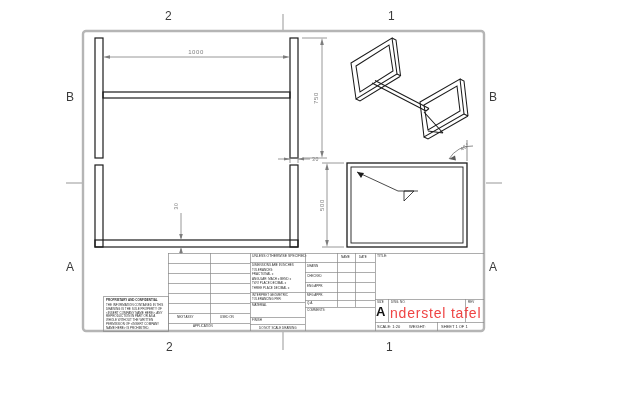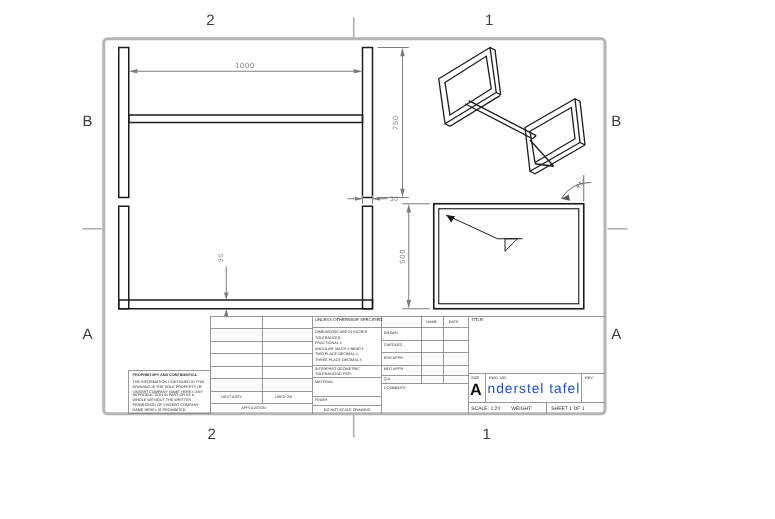--- a/index.html
+++ b/index.html
@@ -4,21 +4,21 @@
 <style>
   html,body{margin:0;padding:0;background:#ffffff;}
   .page{position:relative;width:620px;height:415px;background:#ffffff;overflow:hidden;
         font-family:"Liberation Sans", sans-serif;}
   .page svg{position:absolute;left:0;top:0;}
   .lbl{position:absolute;color:#3a3a3a;font-size:12px;font-weight:400;line-height:1;}
   .t{position:absolute;color:#2e2e2e;line-height:1.15;white-space:nowrap;}
   .tw{position:absolute;color:#2e2e2e;line-height:1.25;white-space:normal;}
   .tiny{font-size:3.4px;}
   .micro{font-size:3px;}
-  .dwgno{font-size:11px;font-weight:400;letter-spacing:0.8px;color:#1d4ed8;}
+  .dwgno{font-size:14px;font-weight:400;letter-spacing:0.8px;color:#ef4444;}
   .sizeA{font-size:13px;font-weight:700;color:#111;}
 </style>
 </head>
 <body>
 
 <div class="page">
 
   <svg width="620" height="415" viewBox="0 0 620 415">
 
     <g stroke="#b5b5b5" fill="none">

